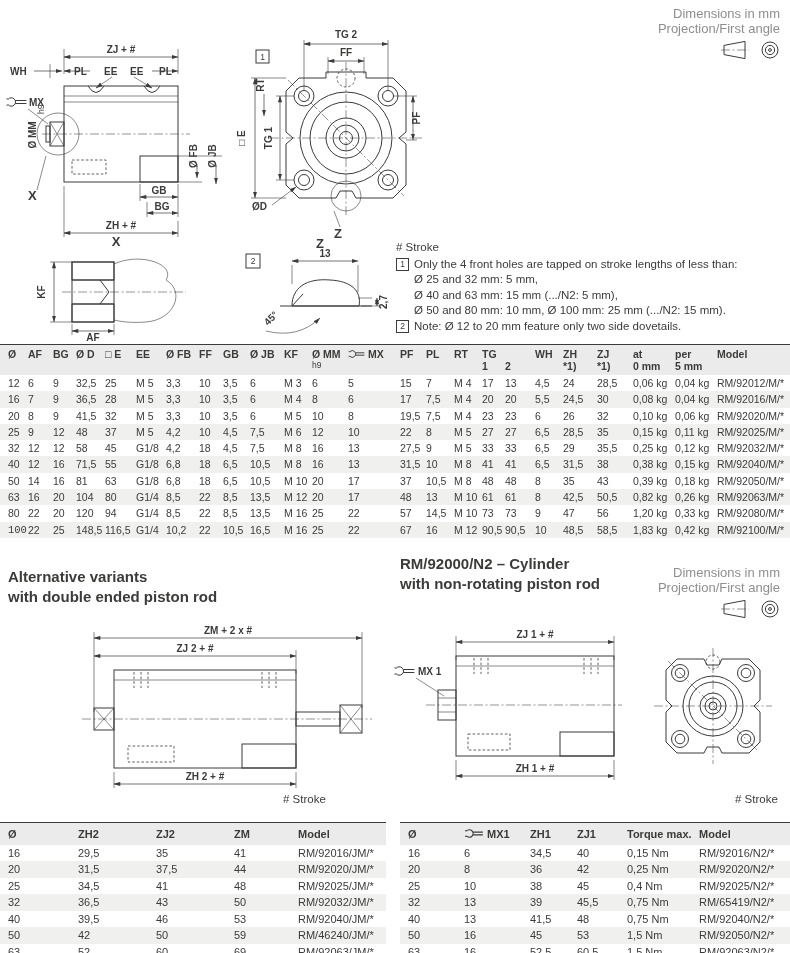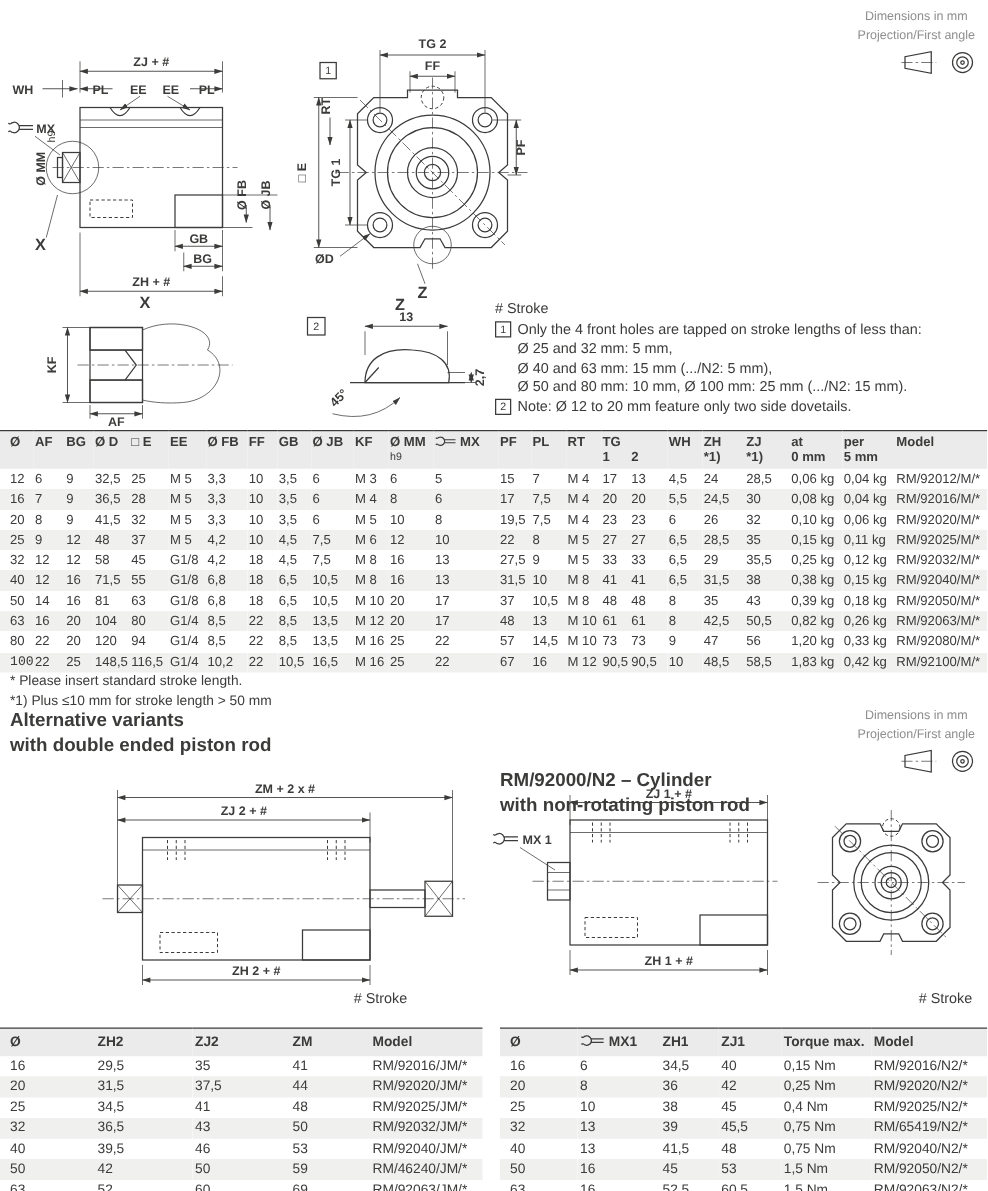--- a/index.html
+++ b/index.html
@@ -1,20 +1,20 @@
 <!DOCTYPE html>
 <html><head>
 <meta charset="utf-8">
 <style>
   html,body{margin:0;padding:0;background:#fff;}
   body{font-family:"Liberation Sans",sans-serif;color:#3b3b3a;}
   .page{position:relative;width:790px;height:953px;overflow:hidden;background:#fff;}
   .abs{position:absolute;}
   h1,h2{margin:0;font-size:15px;font-weight:700;line-height:20px;letter-spacing:.1px;}
-  .meta{text-align:center;color:#8e8e8e;font-size:10px;line-height:15px;}
+  .meta{text-align:right;color:#8e8e8e;font-size:13px;line-height:15px;}
   .proj-icons{display:flex;justify-content:flex-end;align-items:center;gap:9px;margin-top:4px;}
   .sec{font-size:15px;font-weight:700;line-height:20px;}
   .stroke-cap{font-size:11.5px;color:#3b3b3a;}
   
   .dw line,.dw path,.dw rect,.dw circle,.dw polygon,.dw polyline{stroke:#3b3b3a;fill:none;stroke-width:1;}
   .dw .dim{stroke-width:.7;}
   .dw .hl{stroke-width:.6;}
   .dw .cl{stroke-width:.55;stroke-dasharray:9 2.5 2 2.5;}
   .dw .dsh{stroke-width:.8;stroke-dasharray:2.6 2;}
   .dw text{fill:#3b3b3a;stroke:none;font-weight:700;font-size:10px;font-family:inherit;}
@@ -553,30 +553,26 @@
           <td>10</td>
           <td>48,5</td>
           <td>58,5</td>
           <td>1,83 kg</td>
           <td>0,42 kg</td>
           <td>RM/92100/M/*</td>
         </tr>
       </tbody>
   </table>
 
-  <div class="abs" style="left:8px;top:538px;font-size:11px;line-height:15.5px">
-    <div>* Please insert standard stroke length.</div>
-    <div>*1) Plus ≤10 mm for stroke length &gt; 50 mm</div>
-  </div>
 
   <div class="abs sec" style="left:8px;top:567px">
     <div>Alternative variants</div>
     <div>with double ended piston rod</div>
   </div>
-  <div class="abs sec" style="left:400px;top:615px">
+  <div class="abs sec" style="left:400px;top:554px">
     <div>RM/92000/N2 – Cylinder</div>
     <div>with non-rotating piston rod</div>
   </div>
   <div class="abs meta" style="right:10px;top:565px">
     <div>Dimensions in mm</div>
     <div>Projection/First angle</div>
     <div class="proj-icons dw">
       <svg width="30" height="20" viewBox="0 0 30 20">
         <line class="cl" x1="0" y1="10" x2="28" y2="10"></line>
         <polygon points="3,5.4 3,14.6 24,18.6 24,1.4"></polygon>

